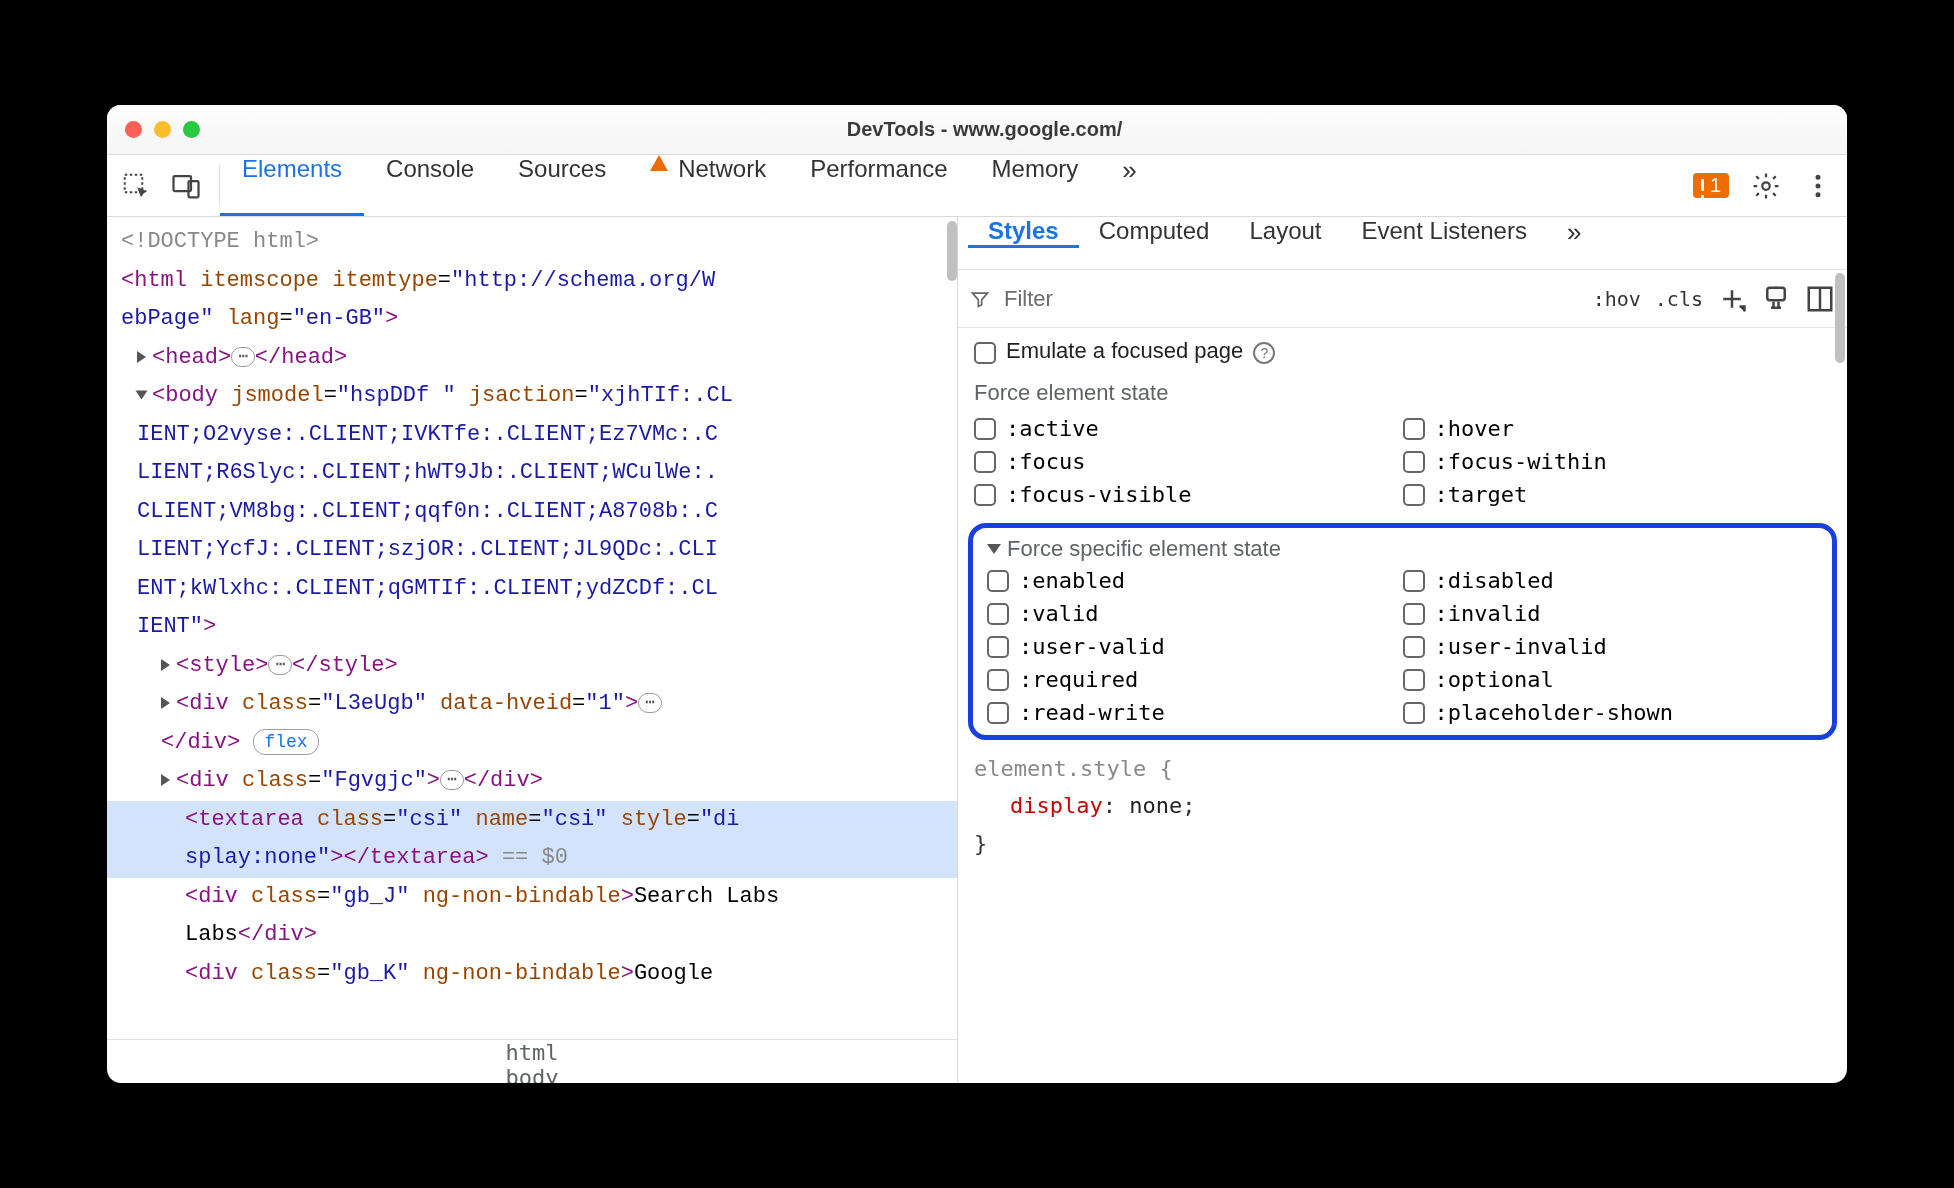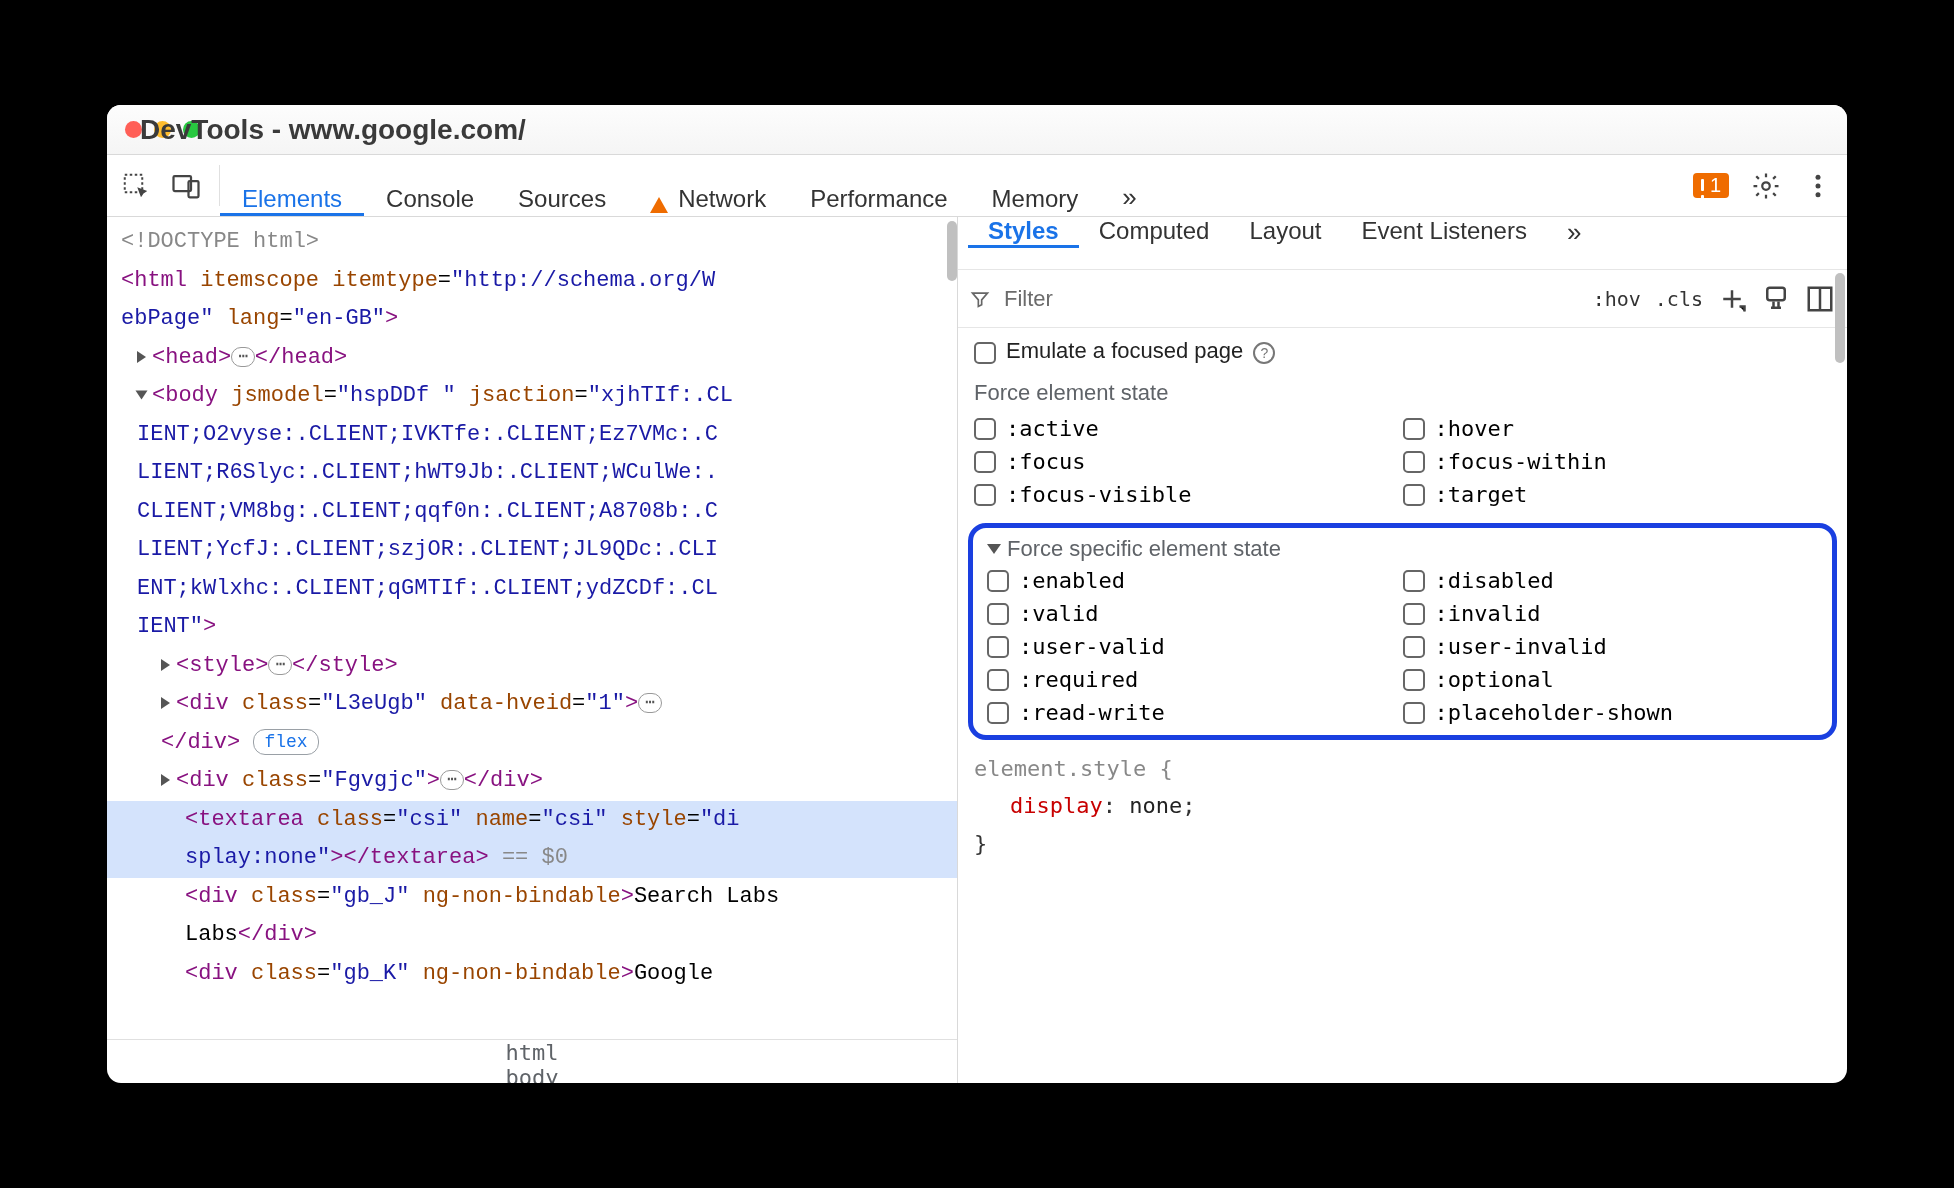--- a/index.html
+++ b/index.html
@@ -29,37 +29,37 @@
   border-bottom: 1px solid #d9d9d9;
   display: flex;
   align-items: center;
   padding: 0 18px;
 }
 .traffic { display: flex; gap: 12px; }
 .dot { width: 17px; height: 17px; border-radius: 50%; }
 .dot.red { background: #ff5f57; }
 .dot.yellow { background: #febc2e; }
 .dot.green { background: #28c840; }
-.title-text { flex: 1; font-size: 28px; font-weight: 600; color: #3a3a3a; margin-left: -60px; }
+.title-text { flex: 1; text-align: center; font-size: 20px; font-weight: 600; color: #3a3a3a; margin-left: -60px; }
 .toolbar {
   height: 62px;
   border-bottom: 1px solid #d9d9d9;
   display: flex;
   align-items: stretch;
   padding: 0 14px;
 }
 .tool-icons { display: flex; align-items: center; gap: 20px; padding-right: 18px; }
 .icon-btn { width: 30px; height: 30px; display: flex; align-items: center; justify-content: center; color: #444; }
 .icon-btn svg { width: 100%; height: 100%; }
 .divider-v { width: 1px; background: #e0e0e0; margin: 10px 0; }
 .tabs { display: flex; align-items: stretch; }
 .tab {
   padding: 0 22px;
   display: flex;
-  align-items: flex-end;
+  align-items: flex-start;
   font-size: 24px;
   color: #333;
   cursor: pointer;
   border-bottom: 3px solid transparent;
   gap: 6px;
 }
 .tab.active { color: #1a73e8; border-bottom-color: #1a73e8; }
 .tab.warn::before {
   content: "";
   width: 0; height: 0;

